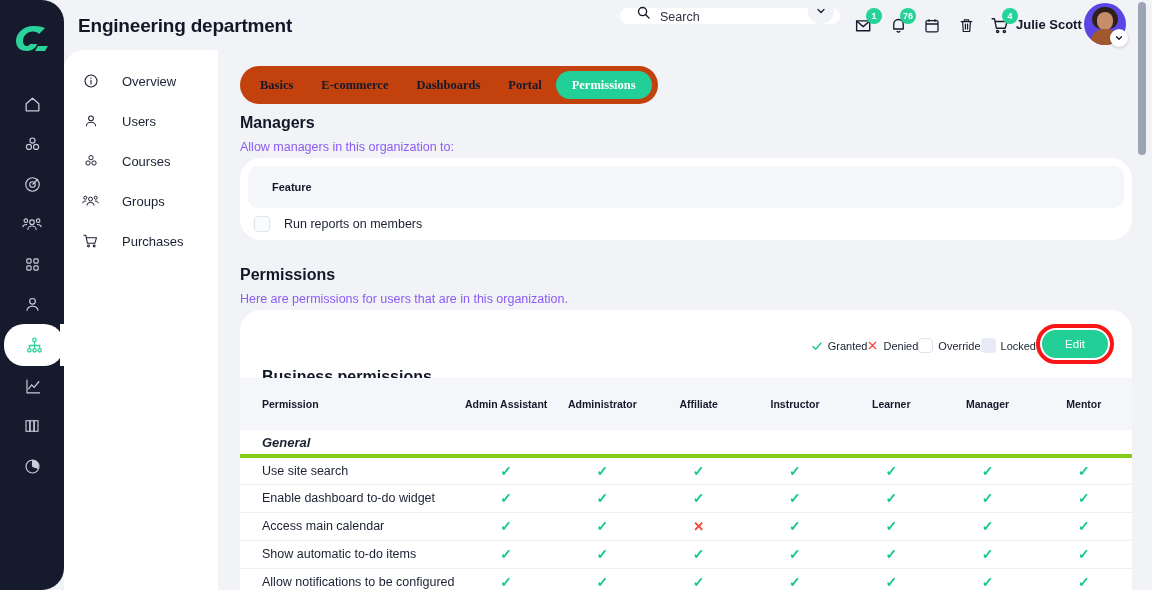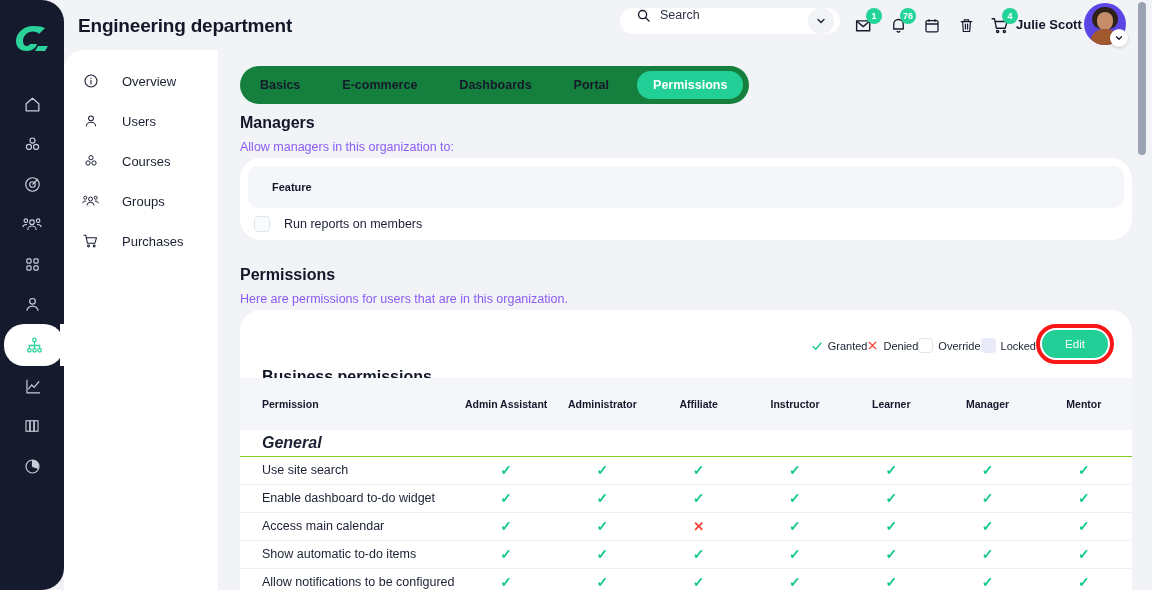--- a/index.html
+++ b/index.html
@@ -40,22 +40,22 @@
   
   .header {
     position: absolute; left: 64px; top: 0; right: 0; height: 50px;
     display: flex; align-items: center;
   }
   .page-title {
     position: absolute; left: 78px; top: 15px;
     font-size: 19px; font-weight: bold; color: #121828; letter-spacing: -0.2px;
   }
   .search-box {
-    position: absolute; left: 620px; top: 8px; width: 220px; height: 26px;
-    background: #fff; border-radius: 18px; display: flex; align-items: flex-start;
+    position: absolute; left: 620px; top: 8px; width: 220px; height: 16px;
+    background: #fff; border-radius: 18px; display: flex; align-items: flex-end;
     padding: 0 6px 0 16px; cursor: text;
   }
   .search-box .mag { flex: 0 0 auto; margin-right: 9px; }
   .search-placeholder { font-size: 12.5px; color: #2d3344; flex: 1; }
   .search-chev {
     width: 26px; height: 26px; border-radius: 50%; background: #f1f3f7;
     display:flex; align-items:center; justify-content:center; cursor: pointer;
   }
   .hdr-icons { position: absolute; left: 852px; top: 12px; display: flex; gap: 10px; align-items: center; }
   .hdr-ic { position: relative; width: 24px; height: 26px; cursor: pointer; display:flex; align-items:center; justify-content:center;}
@@ -92,22 +92,22 @@
     display: flex; align-items: center; gap: 23px; height: 40px; padding-left: 18px; cursor: pointer;
     font-size: 13px; color: #1b2133;
   }
   .menu-item .mi { width: 17px; height: 17px; flex:0 0 auto; display:flex; align-items:center; justify-content:center;}
   .menu-gap { height: 11px; }
 
   
   .main { position: absolute; left: 218px; top: 50px; right: 0; bottom: 0; overflow: hidden; }
 
   .tabbar {
-    position: absolute; left: 22px; top: 16px; height: 38px; background: #15803d;
-    border-radius: 19px; display: flex; align-items: center; padding: 0 6px; gap: 14px;
+    position: absolute; left: 22px; top: 16px; height: 38px; background: #c2410c;
+    border-radius: 19px; display: flex; align-items: center; padding: 0 6px; gap: 0; font-family: Liberation Serif, serif;
   }
   .tab {
     padding: 0 14px; height: 28px; line-height: 28px; font-size: 12.5px; font-weight: bold;
     color: #141a2b; border-radius: 15px; cursor: pointer; white-space: nowrap;
   }
   .tab.active { background: #22cf97; color: #fff; padding: 0 16px; }
 
   .sec-title { position: absolute; font-size: 16px; font-weight: bold; color: #111728; }
   .sec-sub { position: absolute; font-size: 12.5px; color: #8b5cf6; }
 
@@ -146,21 +146,21 @@
   }
 
   table.perm { position: absolute; left: 0; top: 68px; width: 892px; border-collapse: collapse; table-layout: fixed; }
   table.perm th {
     background: #f4f6fa; font-size: 10.5px; font-weight: bold; color: #141a2b;
     height: 52px; text-align: center; vertical-align: middle;
   }
   table.perm th.first { text-align: left; padding-left: 22px; width: 218px; }
   table.perm td { height: 28px; font-size: 12.5px; color: #1b2133; text-align: center; border-bottom: 1px solid #eef0f5; }
   table.perm td.first { text-align: left; padding-left: 22px; }
-  table.perm tr.group td { font-style: italic; font-weight: bold; font-size: 16px; border-bottom: 1px solid #84cc16; height: 26px; }
+  table.perm tr.group td { font-style: italic; font-weight: bold; font-size: 13px; border-bottom: 4px solid #84cc16; height: 26px; }
   .ck { color: #17c98b; font-size: 14px; font-weight: bold; }
   .xm { color: #f8433a; font-size: 13px; font-weight: bold; }
 
   
   .sb-track { position: absolute; right: 3px; top: 0; width: 8px; height: 590px; }
   .sb-thumb { position: absolute; right: 3px; top: 2px; width: 8px; height: 153px; background: #9ba3b4; border-radius: 4px; cursor: pointer; }
 </style>
 </head>
 <body>
 

